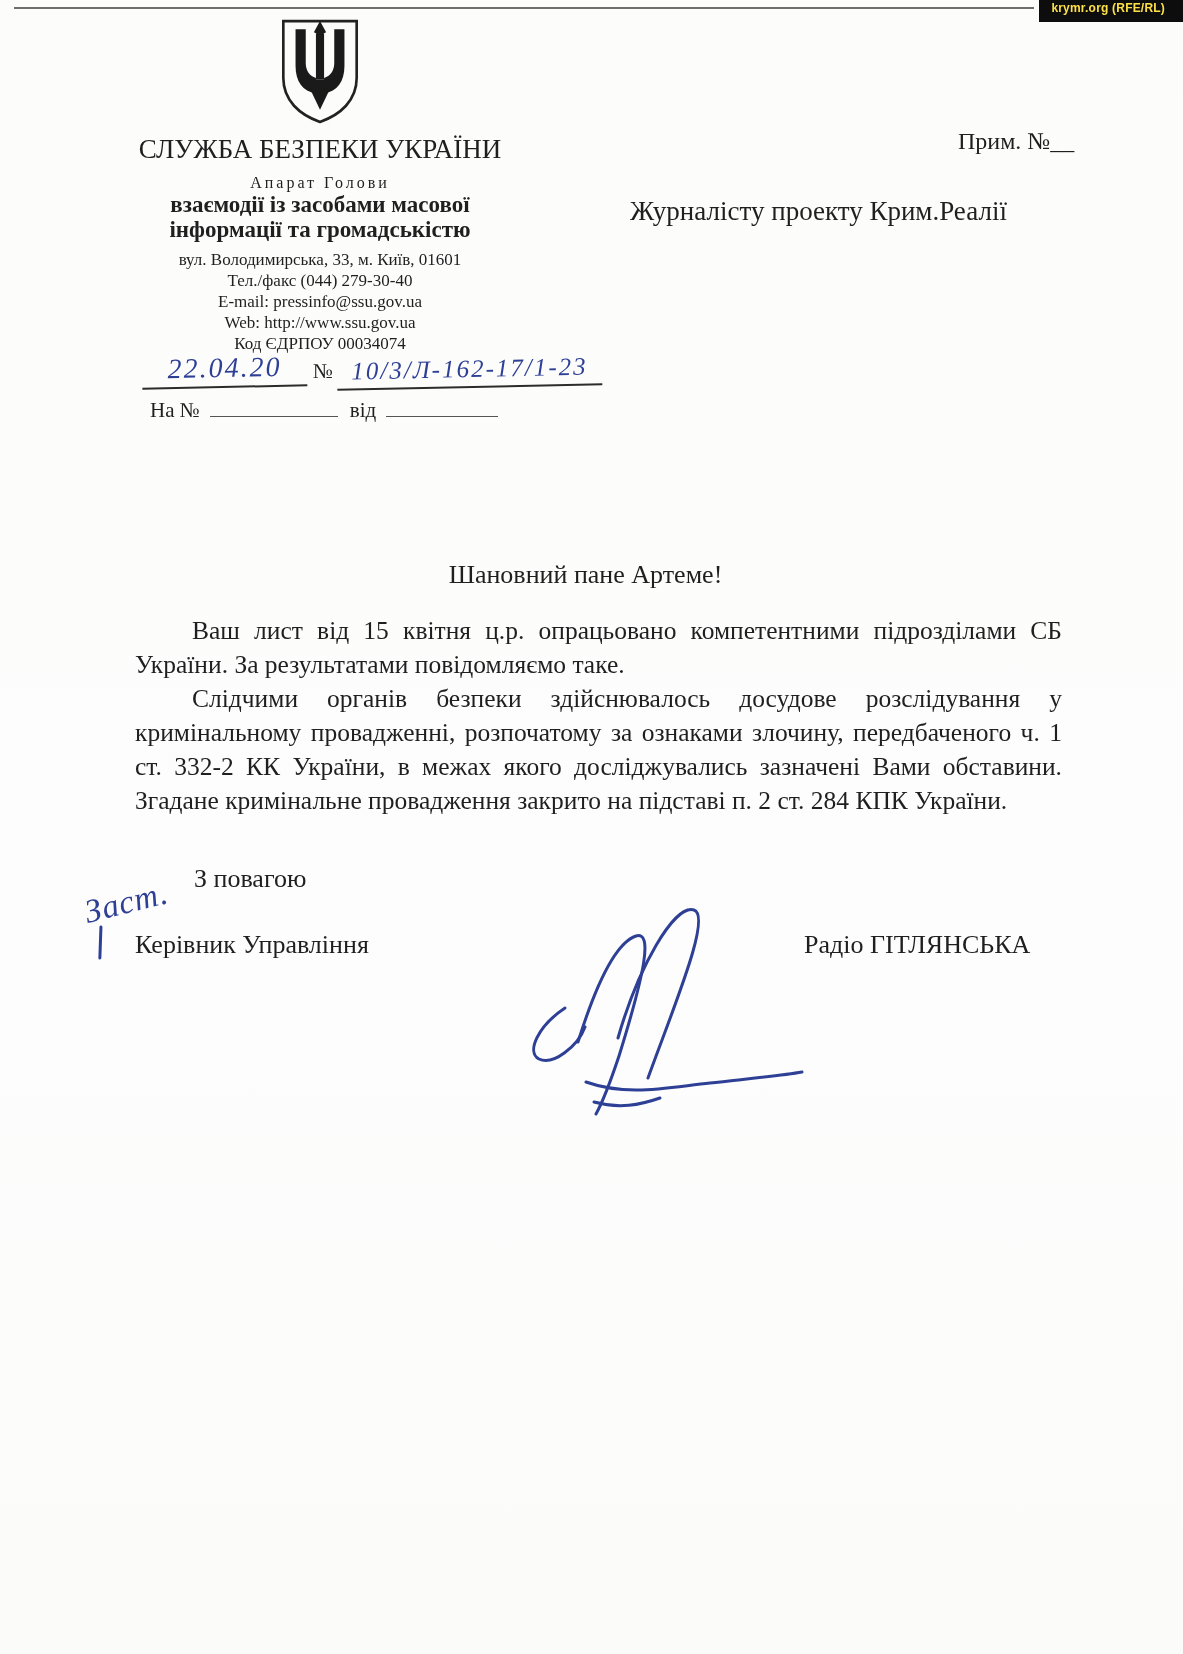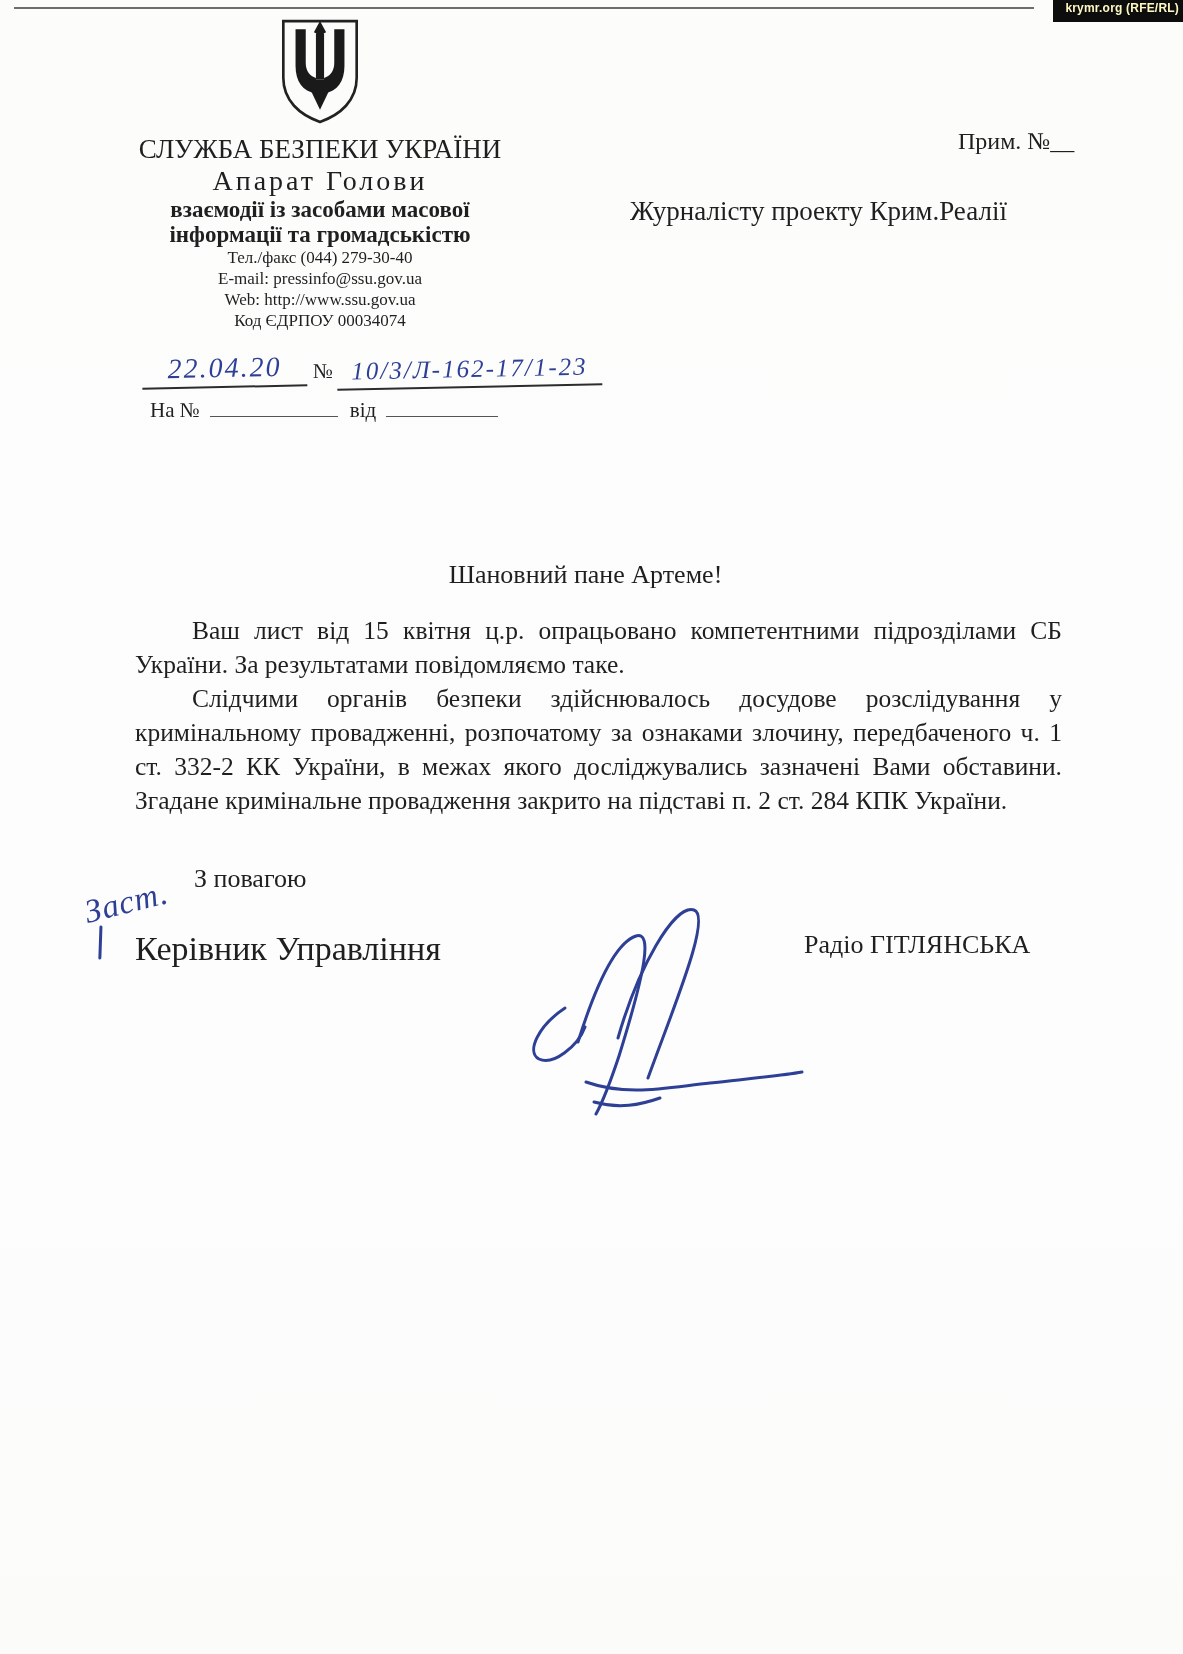--- a/index.html
+++ b/index.html
@@ -9,29 +9,29 @@
     margin:0 auto;
     background:linear-gradient(180deg,#fcfcfb 0%,#fdfdfd 60%,#fbfbfa 100%);
     font-family:"Liberation Serif",serif;
     color:#1f1f1f;
     overflow:hidden;
   }
   
   .top-scan-line{position:absolute;top:7px;left:14px;width:1020px;height:2px;background:#4a4a4a;opacity:.8;}
   .watermark-badge{
     position:absolute;top:0;right:0;height:18px;
-    background:#0d0d0d;color:#fef9c3;
+    background:#0d0d0d;color:#fde047;
     font-family:"Liberation Sans",sans-serif;font-size:12px;font-weight:bold;
-    padding:1px 4px 3px 12px;letter-spacing:.2px;
+    padding:1px 18px 3px 12px;letter-spacing:.2px;
   }
   
   .letterhead{position:absolute;left:126px;top:18px;width:388px;text-align:center;}
   .emblem{display:block;margin:0 auto;}
   .org-name{font-size:27px;margin-top:8px;white-space:nowrap;}
-  .office{font-size:28px;letter-spacing:3px;margin-top:0;}
+  .office{font-size:16px;letter-spacing:3px;margin-top:9px;}
   .dept{font-weight:bold;font-size:23px;line-height:25px;}
   .dept-first{margin-top:5px;}
   .contact{font-size:17px;line-height:21px;}
   .contact-first{margin-top:7px;}
 
   
   .ref-line{position:absolute;left:142px;top:352px;display:flex;align-items:flex-end;}
   .hw{font-style:italic;color:#2e3f96;letter-spacing:2px;transform:rotate(-1.2deg);}
   .hw-date{font-size:28px;width:165px;text-align:center;border-bottom:2px solid #2c2c2c;padding-bottom:2px;}
   .ref-no-sign{font-size:21px;padding:0 4px 4px 6px;}
@@ -46,21 +46,21 @@
   .recipient{position:absolute;left:630px;top:196px;font-size:27px;line-height:31px;text-align:right;}
 
   
   .salutation{position:absolute;left:122px;top:560px;width:927px;text-align:center;font-size:26px;}
   .para{position:absolute;left:135px;width:927px;font-size:25.5px;line-height:34px;text-align:justify;text-align-last:left;text-indent:57px;}
   .para-1{top:614px;}
   .para-2{top:682px;}
   .closing{position:absolute;left:194px;top:864px;font-size:26px;}
   .hand-note{position:absolute;left:84px;top:884px;font-size:33px;transform:rotate(-14deg);letter-spacing:1px;}
   .hand-note:after{content:"";position:absolute;left:6px;top:34px;width:3px;height:34px;background:#2e3f96;transform:rotate(16deg);border-radius:2px;}
-  .signer-title{position:absolute;left:135px;top:930px;font-size:34px;}
+  .signer-title{position:absolute;left:135px;top:930px;font-size:26px;}
   .signer-name{position:absolute;left:804px;top:930px;font-size:26px;}
   .signature{position:absolute;left:468px;top:886px;}
 </style>
 </head>
 <body>
 
 <div class="page">
 
   <div class="top-scan-line"></div>
 
@@ -74,20 +74,21 @@
         <path d="M69 11 h-10 v33 c0 8 -4 13 -10 15 v15 c13 -2 20 -12 20 -27 z"></path>
         <path d="M41 15 h8 v45 h-8 z"></path>
         <path d="M45 3 l6 11 -6 3 -6 -3 z"></path>
         <path d="M34 60 h22 v7 l-11 23 -11 -23 z"></path>
       </g>
     </svg>
     <div class="org-name">СЛУЖБА БЕЗПЕКИ УКРАЇНИ</div>
     <div class="office">Апарат Голови</div>
     <div class="dept">взаємодії із засобами масової</div>
     <div class="dept">інформації та громадськістю</div>
+    <div class="contact contact-first">вул. Володимирська, 33, м. Київ, 01601</div>
     <div class="contact">Тел./факс (044) 279-30-40</div>
     <div class="contact">E-mail: pressinfo@ssu.gov.ua</div>
     <div class="contact">Web: http://www.ssu.gov.ua</div>
     <div class="contact">Код ЄДРПОУ 00034074</div>
   </div>
 
   <div class="ref-line">
     <span class="hw hw-date">22.04.20</span>
     <span class="ref-no-sign">№</span>
     <span class="hw hw-number">10/3/Л-162-17/1-23</span>

